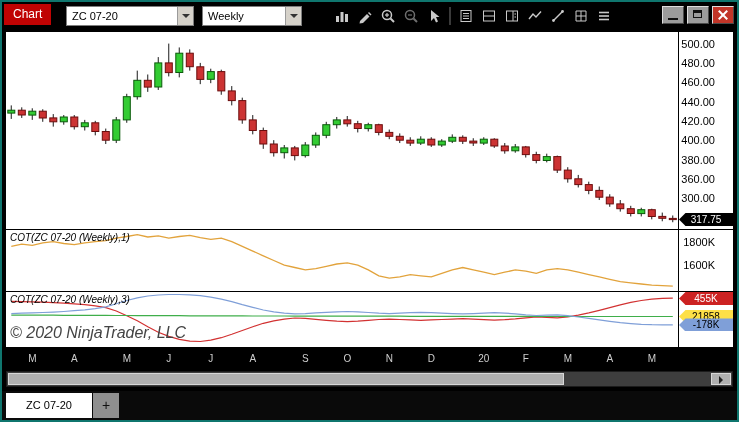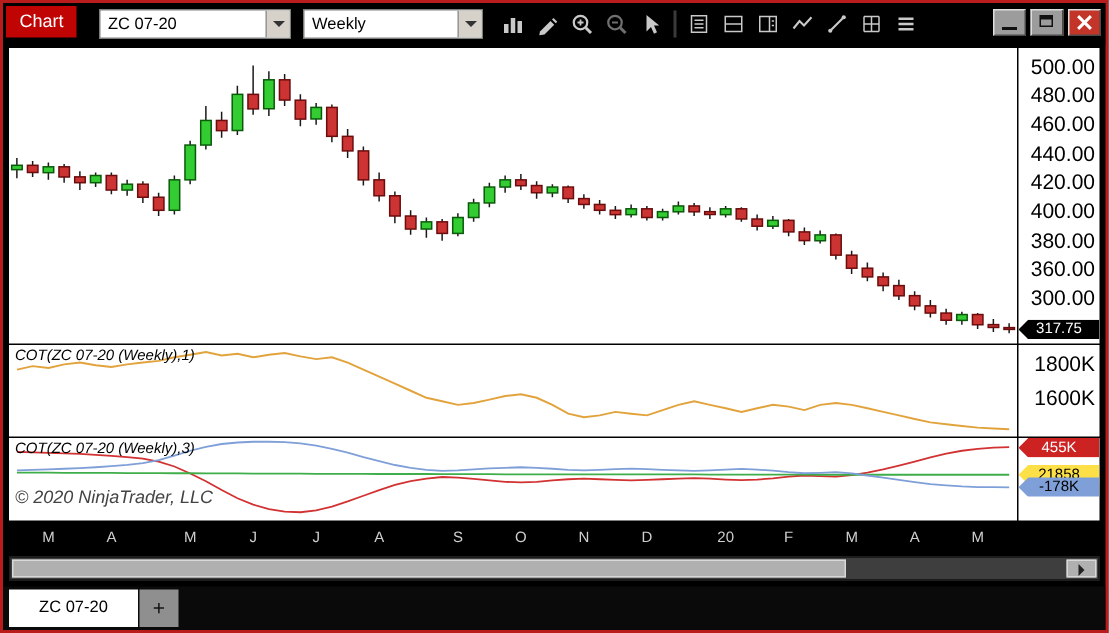--- a/index.html
+++ b/index.html
@@ -1,54 +1,54 @@
 <!DOCTYPE html>
 <html><head>
 <meta charset="utf-8">
 <style>
   html,body{margin:0;padding:0;background:#d4d4d4;font-family:"Liberation Sans",sans-serif;}
-  .window{position:relative;width:739px;height:422px;background:#000;border:2px solid #b91c1c;box-sizing:border-box;overflow:hidden;}
+  .window{position:relative;width:739px;height:422px;background:#000;border:2px solid #0f766e;box-sizing:border-box;overflow:hidden;}
 
   
   .titlebar{position:absolute;left:0;top:0;width:100%;height:28px;background:#000;}
   .app-tab{position:absolute;left:2px;top:2px;height:21px;line-height:21px;padding:0 9px;background:#c00303;color:#fff;font-size:12px;}
   .dropdown{position:absolute;top:4px;height:20px;background:#fff;border:1px solid #7e7e7e;box-sizing:border-box;font-size:11px;color:#000;}
   .dropdown .txt{position:absolute;left:5px;top:0;line-height:18px;white-space:nowrap;}
   .dropdown .arrowbox{position:absolute;right:0;top:0;width:16px;height:18px;background:#d6d2ca;border-left:1px solid #9a9a9a;box-sizing:border-box;}
   .dropdown .arrowbox::after{content:"";position:absolute;left:4px;top:7px;border:4px solid transparent;border-top-color:#333;}
   #dd-instrument{left:64px;width:128px;}
-  #dd-interval{left:200px;width:120px;}
+  #dd-interval{left:200px;width:100px;}
   .toolbar{position:absolute;left:330px;top:4px;height:20px;display:flex;gap:3px;}
   .tool{width:20px;height:20px;display:flex;align-items:center;justify-content:center;}
   .tool svg{display:block;}
   .tb-sep{width:2px;height:18px;margin:1px 2px;background:#3a3a3a;}
   .winbtns{position:absolute;right:3px;top:4px;display:flex;gap:3px;}
   .wbtn{width:22px;height:18px;background:#9c9c9c;border:1px solid #dedede;border-right-color:#4a4a4a;border-bottom-color:#4a4a4a;box-sizing:border-box;position:relative;}
   .wbtn.close{background:#c23528;}
   .g-min{position:absolute;left:5px;bottom:3px;width:10px;height:2px;background:#111;}
   .g-max{position:absolute;left:5px;top:3px;width:9px;height:8px;border:1px solid #111;border-top-width:3px;box-sizing:border-box;}
   .g-x1,.g-x2{position:absolute;left:4px;top:7px;width:12px;height:2px;background:#fff;}
   .g-x1{transform:rotate(45deg);}
   .g-x2{transform:rotate(-45deg);}
 
   
   .panel{position:absolute;left:4px;width:672px;background:#fff;overflow:hidden;font-style:italic;}
   #panel-price{top:30px;height:197px;}
   #panel-cot1{top:228px;height:61px;}
   #panel-cot3{top:290px;height:55px;}
   .panel svg{position:absolute;left:0;top:0;}
   .panel-label{position:absolute;left:4px;top:2px;font-size:10px;color:#000;white-space:nowrap;}
-  .copyright{position:absolute;left:4px;top:32px;font-size:12px;color:#444;white-space:nowrap;}
+  .copyright{position:absolute;left:4px;top:32px;font-size:16px;color:#444;white-space:nowrap;}
 
   
   .axisblock{position:absolute;left:677px;width:54px;background:#fff;overflow:hidden;}
   #axis-price{top:30px;height:197px;}
   #axis-cot1{top:228px;height:61px;}
   #axis-cot3{top:290px;height:55px;}
-  .tick{position:absolute;right:3px;height:10px;line-height:10px;font-size:14px;color:#000;white-space:nowrap;}
+  .tick{position:absolute;right:18px;height:10px;line-height:10px;font-size:11px;color:#000;white-space:nowrap;}
   .badge{position:absolute;left:0;width:54px;height:13px;line-height:13px;font-size:10px;text-align:center;clip-path:polygon(0% 50%,12% 0%,100% 0%,100% 100%,12% 100%);white-space:nowrap;}
 
   
   #time-axis{position:absolute;left:4px;top:345px;width:672px;height:22px;}
   .mlabel{position:absolute;top:6px;width:16px;text-align:center;font-size:10px;color:#cfcfcf;}
 
   
   .scrollbar{position:absolute;left:4px;top:369px;width:727px;height:16px;background:#3e3e3e;border:1px solid #1c1c1c;box-sizing:border-box;}
   .scroll-thumb{position:absolute;left:1px;top:1px;width:556px;height:12px;background:#b0b0b0;border:1px solid #d8d8d8;box-sizing:border-box;}
   .scroll-btn{position:absolute;right:1px;top:1px;width:20px;height:12px;background:#b0b0b0;border:1px solid #d8d8d8;box-sizing:border-box;}

